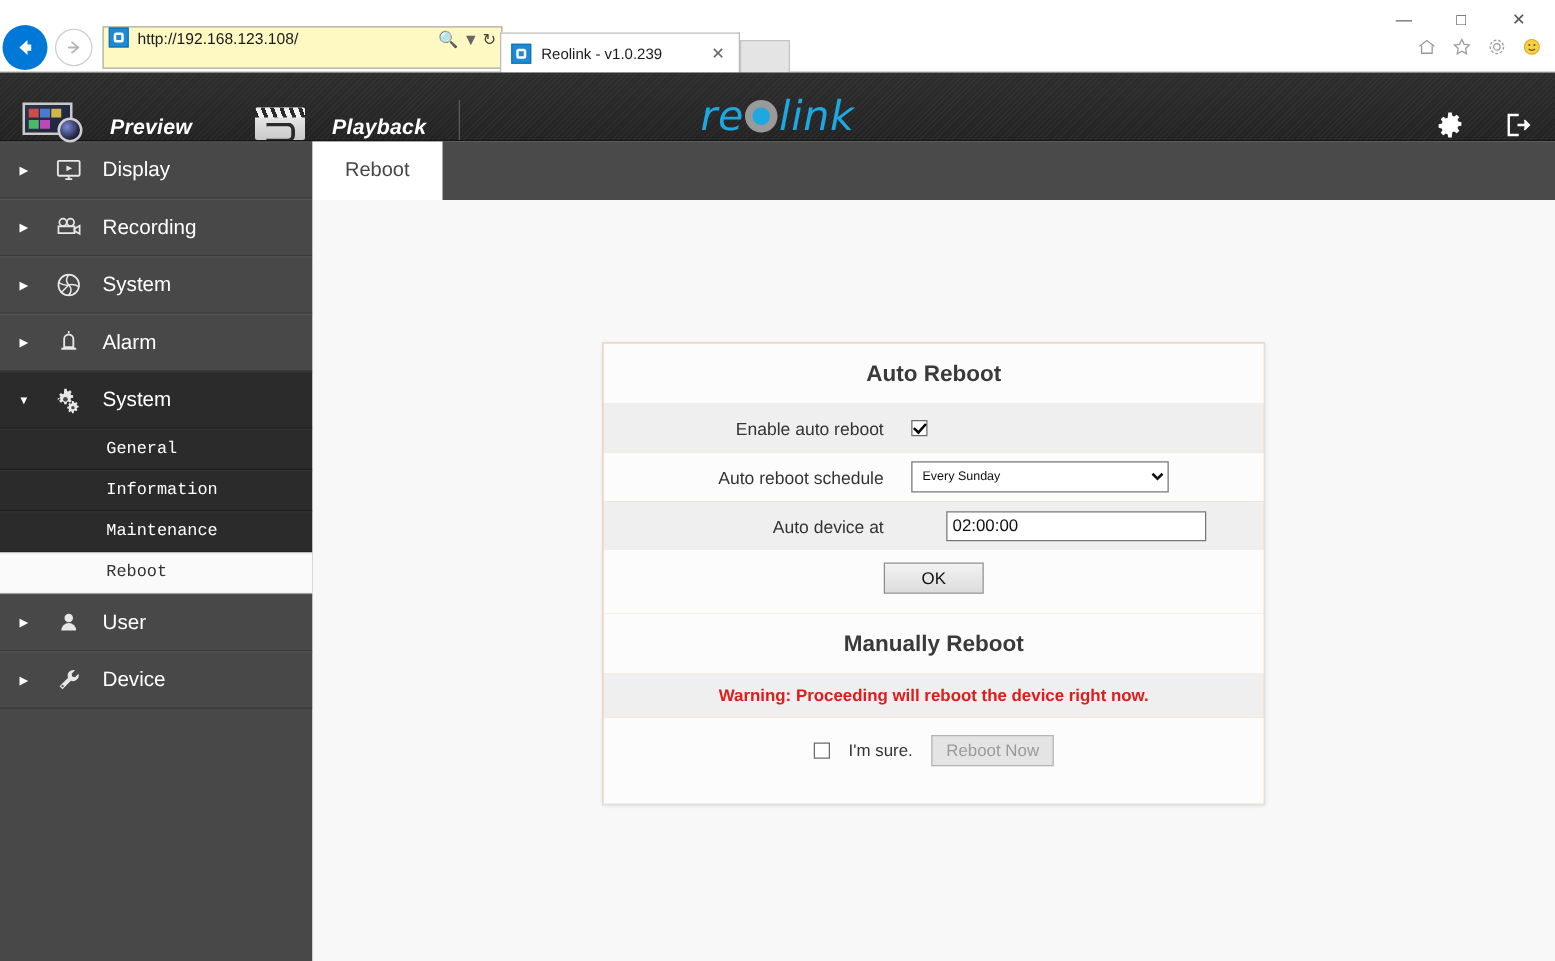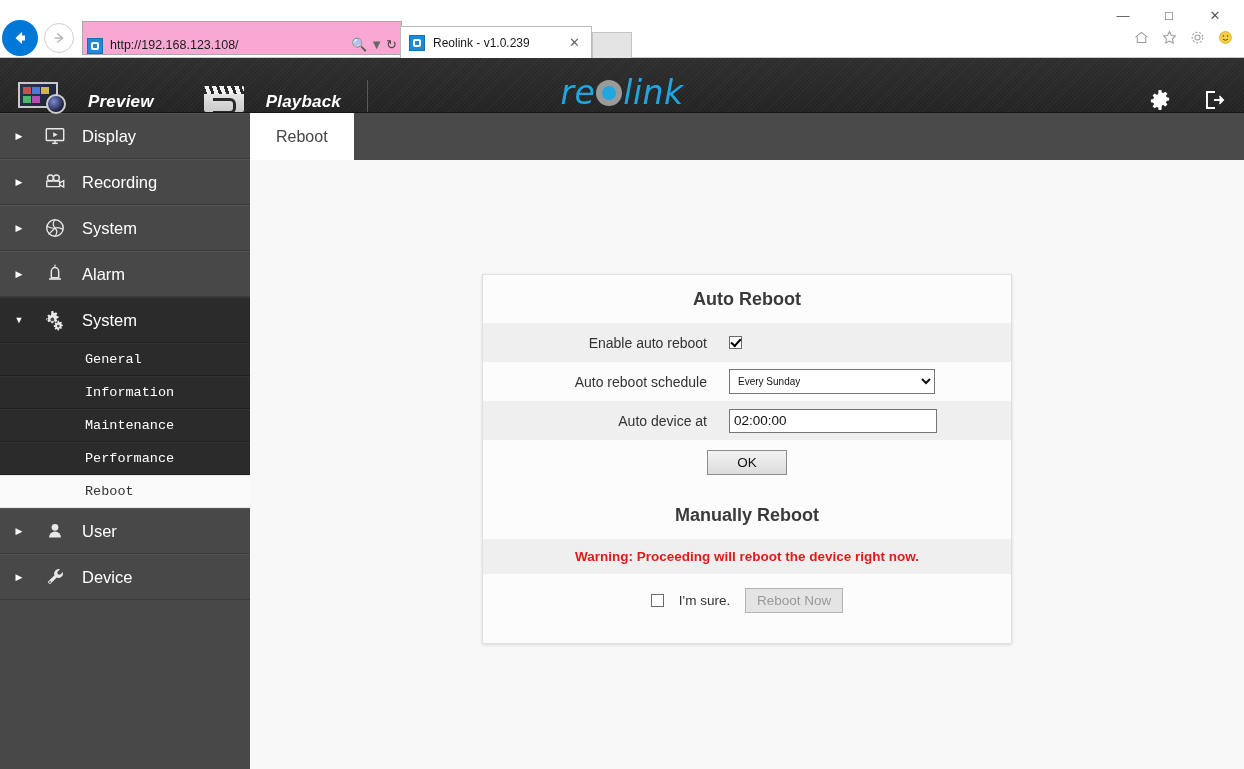--- a/index.html
+++ b/index.html
@@ -37,23 +37,23 @@
     width: 30px; height: 30px;
     margin-left: 6px;
     border-radius: 50%;
     border: 1px solid #cfcfcf;
     display: flex; align-items: center; justify-content: center;
   }
   .addr-bar {
     margin-left: 8px;
     width: 320px; height: 28px;
     border: 1px solid #a9a9a9;
-    background: #f9a8d4;
-    display: flex;
-    align-items: flex-start;
+    background: #fef9c3;
+    display: flex;
+    align-items: flex-end;
     padding: 16px 4px;
   }
   .favicon {
     width: 16px; height: 16px;
     background: #1e8ad6;
     border: 1px solid #1272b5;
     display: flex; align-items: center; justify-content: center;
     flex: none;
   }
   .favicon .glyph {
@@ -391,20 +391,21 @@
     padding-left: 4px;
   }
   input.txt {
     width: 208px; height: 24px;
     font-family: "Liberation Sans", sans-serif;
     font-size: 13.5px;
     border: 1px solid #767676;
     background: #ffffff;
     color: #111;
     padding-left: 4px;
+    margin-left: 28px;
   }
   .btn-row {
     background: #fcfcfc;
     display: flex;
     justify-content: center;
     padding: 10px 0 16px;
   }
   .btn {
     font-family: "Liberation Sans", sans-serif;
     font-size: 13.5px;
@@ -629,23 +630,20 @@
 
     <div class="sub-item">
       <span>General</span>
     </div>
     <div class="sub-item">
       <span>Information</span>
     </div>
     <div class="sub-item">
       <span>Maintenance</span>
     </div>
-    <div class="sub-item">
-      <span>Performance</span>
-    </div>
     <div class="sub-item active">
       <span>Reboot</span>
     </div>
 
     <div class="nav-row-item">
       <div class="arrow">▶</div>
       <div class="nav-ic">
         <svg width="22" height="22" viewBox="0 0 24 24">
             <circle cx="12" cy="8" r="3.7" fill="#e8e8e8"></circle>
             <path d="M5.5 19 a6.5 6.5 0 0 1 13 0 Z" fill="#e8e8e8"></path>

